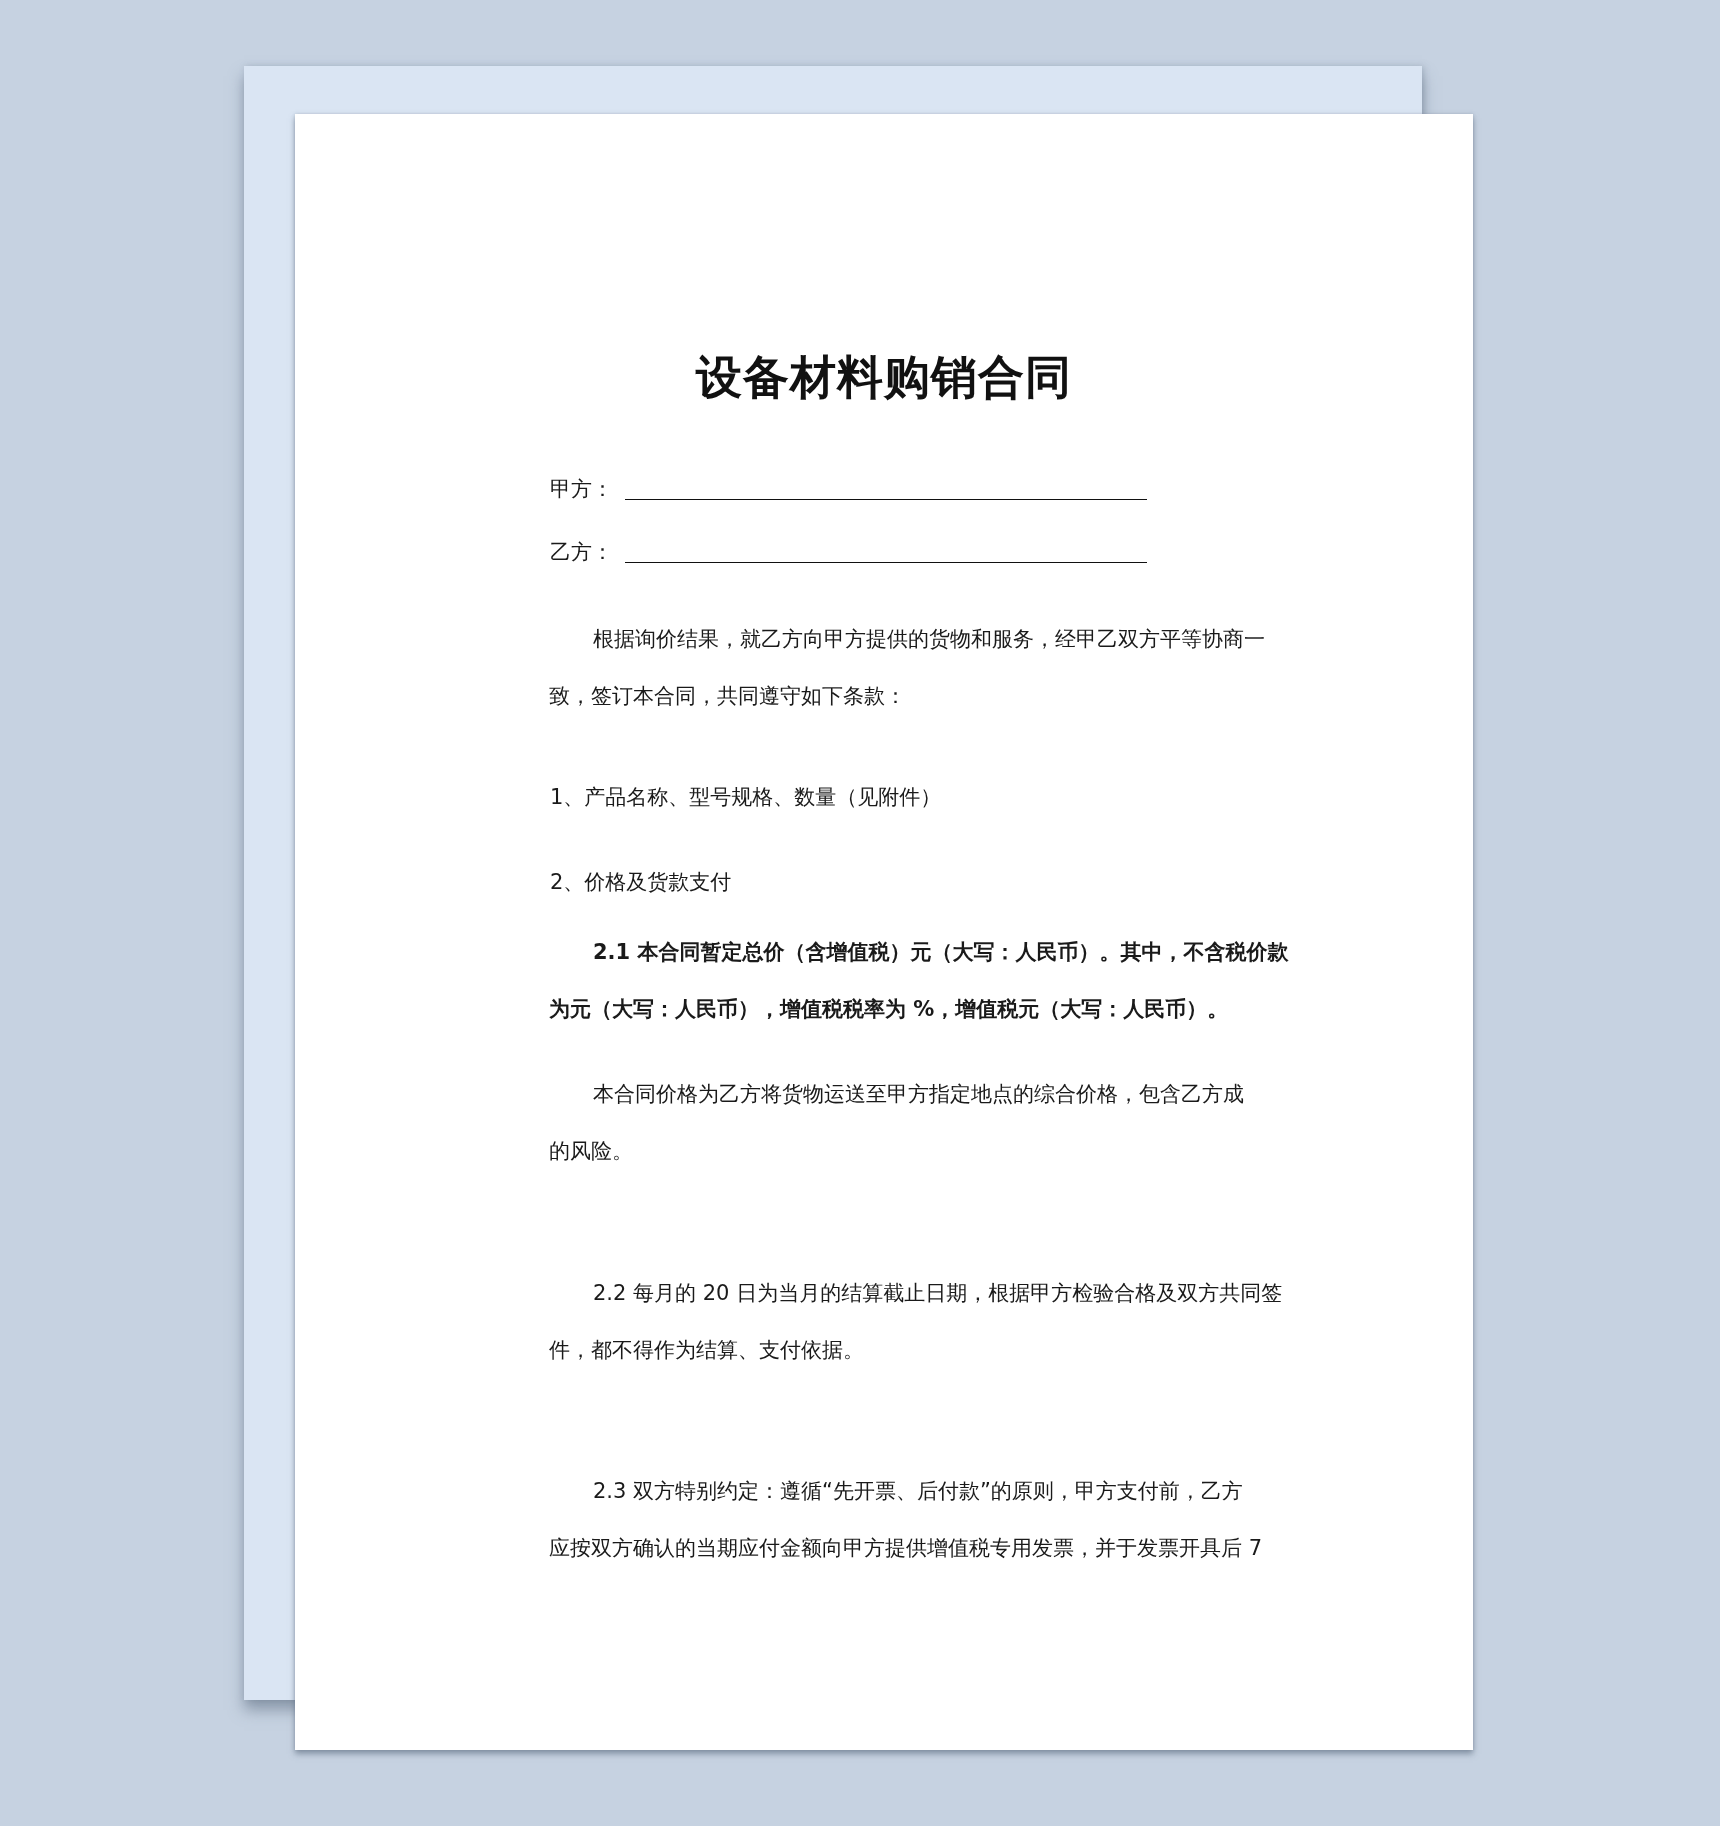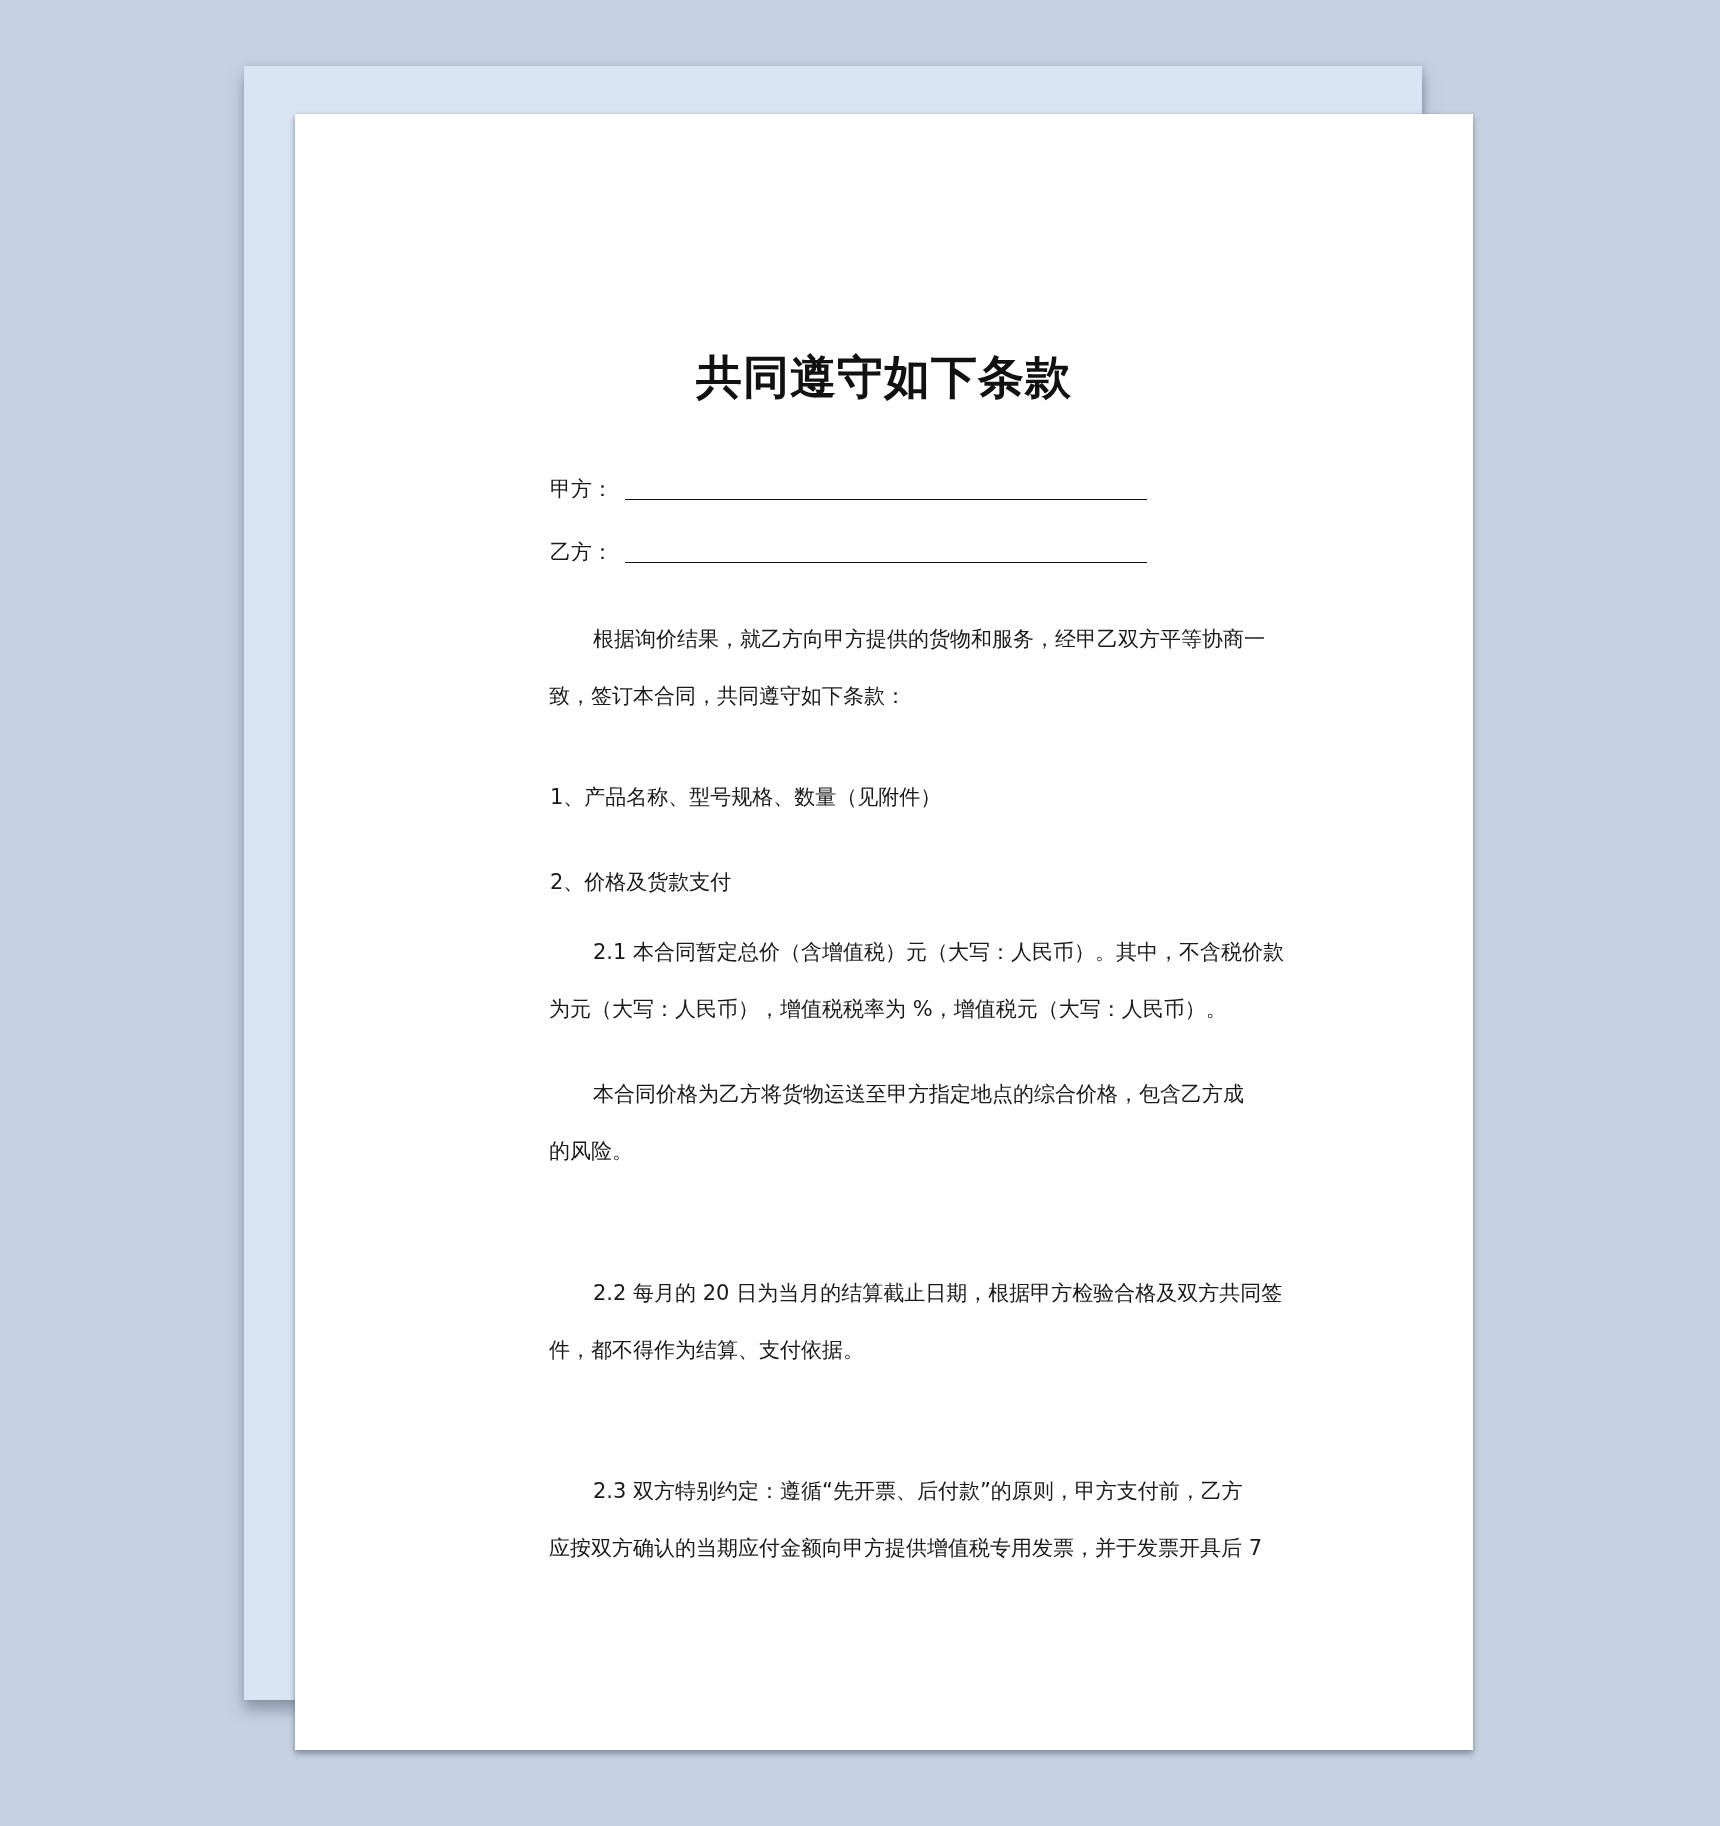--- a/index.html
+++ b/index.html
@@ -97,21 +97,21 @@
     .line.first {
       padding-left: 44px;
     }
   </style>
 </head>
 <body>
 
 <div class="back-sheet"></div>
 
 <div class="front-sheet">
-  <div class="title">共同遵守如下条款</div>
+  <div class="title">设备材料购销合同</div>
 
   <div class="content">
 
     <div class="party" style="top:340px;">
       <span class="label">甲方：</span>
       <span class="blank"></span>
     </div>
 
     <div class="party" style="top:403px;">
       <span class="label">乙方：</span>
@@ -120,21 +120,21 @@
 
     <div class="para" style="top:497px;">
       <span class="line first">根据询价结果，就乙方向甲方提供的货物和服务，经甲乙双方平等协商一</span>
       <span class="line">致，签订本合同，共同遵守如下条款：</span>
     </div>
 
     <div class="heading" style="top:668px;">1、产品名称、型号规格、数量（见附件）</div>
 
     <div class="heading" style="top:753px;">2、价格及货款支付</div>
 
-    <div class="para" style="top:810px;">
+    <div class="para" style="top:810px;font-weight:bold;">
       <span class="line first">2.1 本合同暂定总价（含增值税）元（大写：人民币）。其中，不含税价款</span>
       <span class="line">为元（大写：人民币），增值税税率为  %，增值税元（大写：人民币）。</span>
     </div>
 
     <div class="para" style="top:952px;">
       <span class="line first">本合同价格为乙方将货物运送至甲方指定地点的综合价格，包含乙方成</span>
       <span class="line">的风险。</span>
     </div>
 
     <div class="para" style="top:1151px;">

